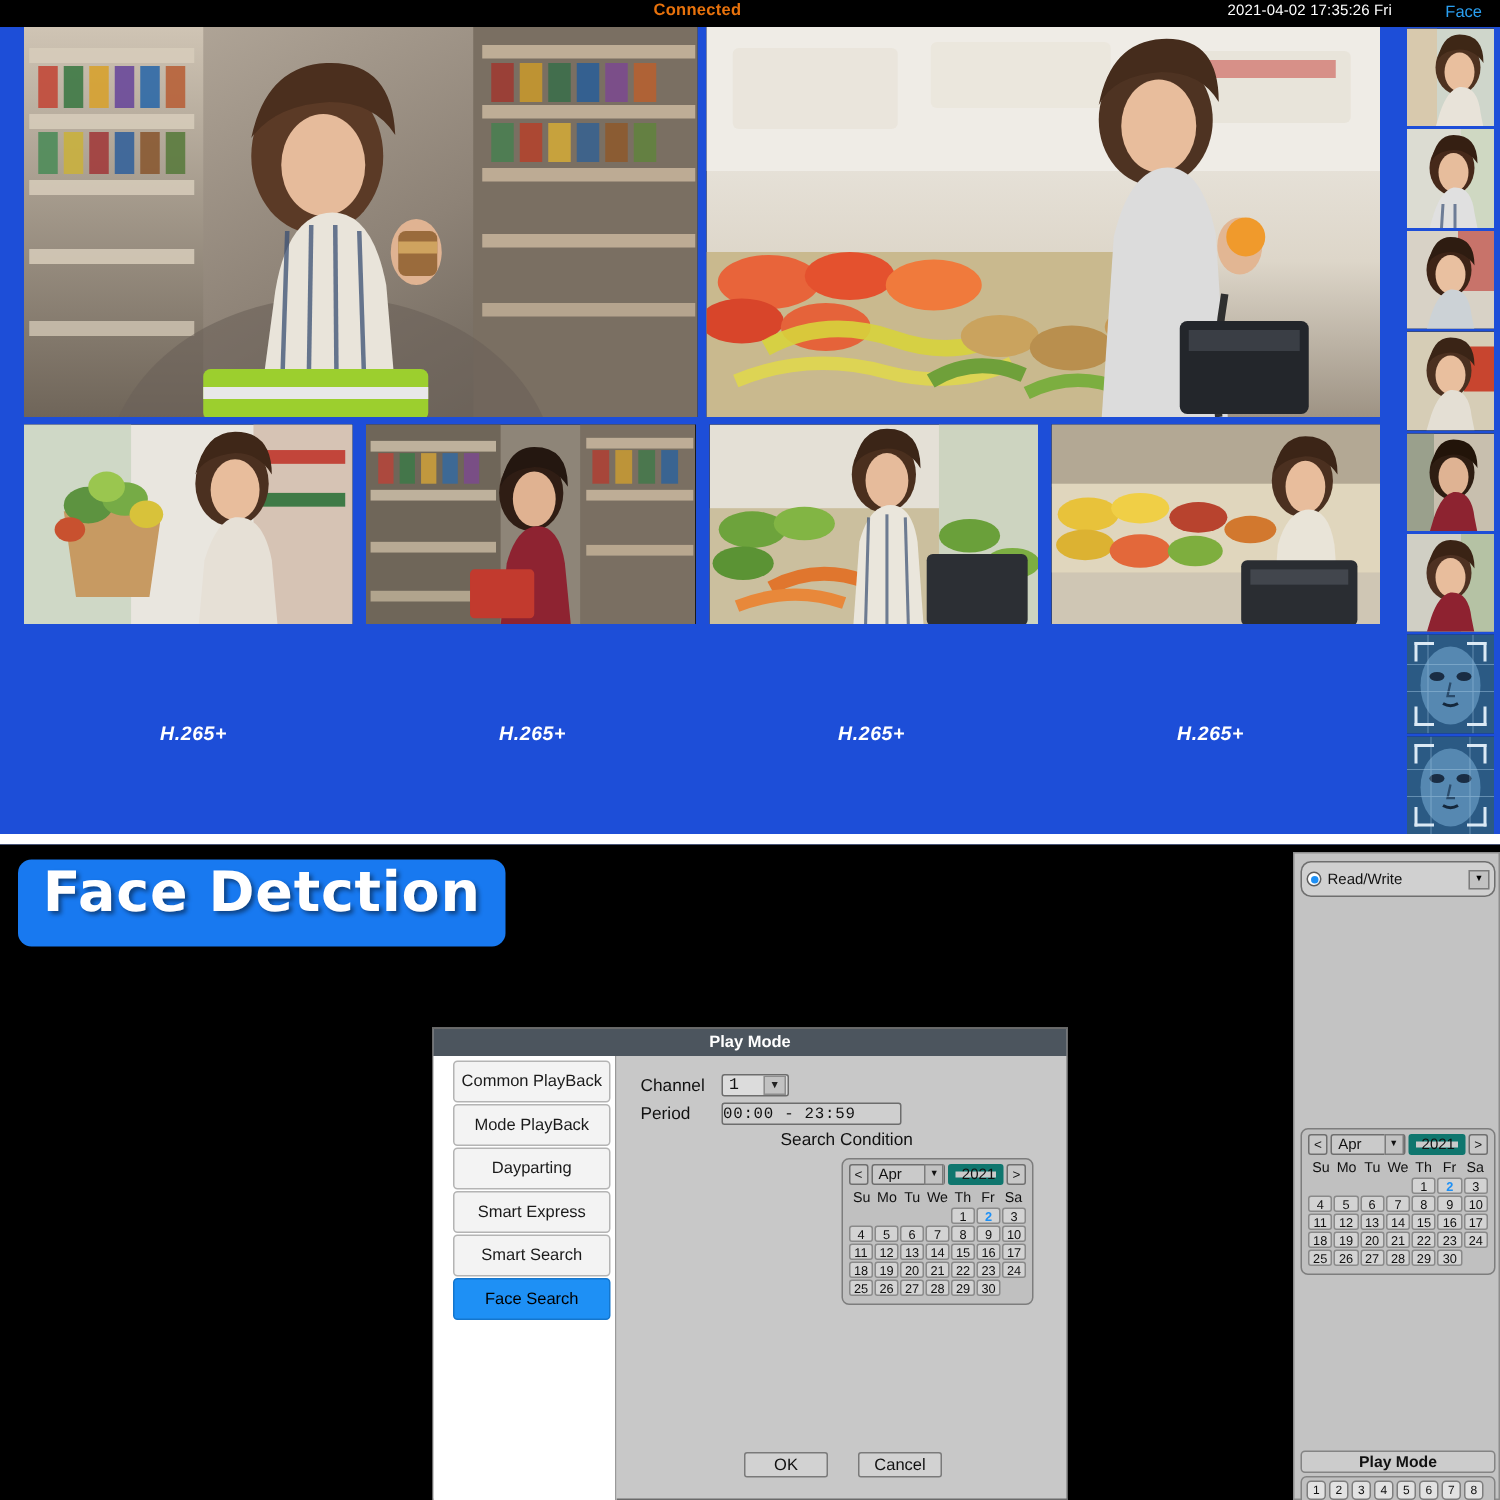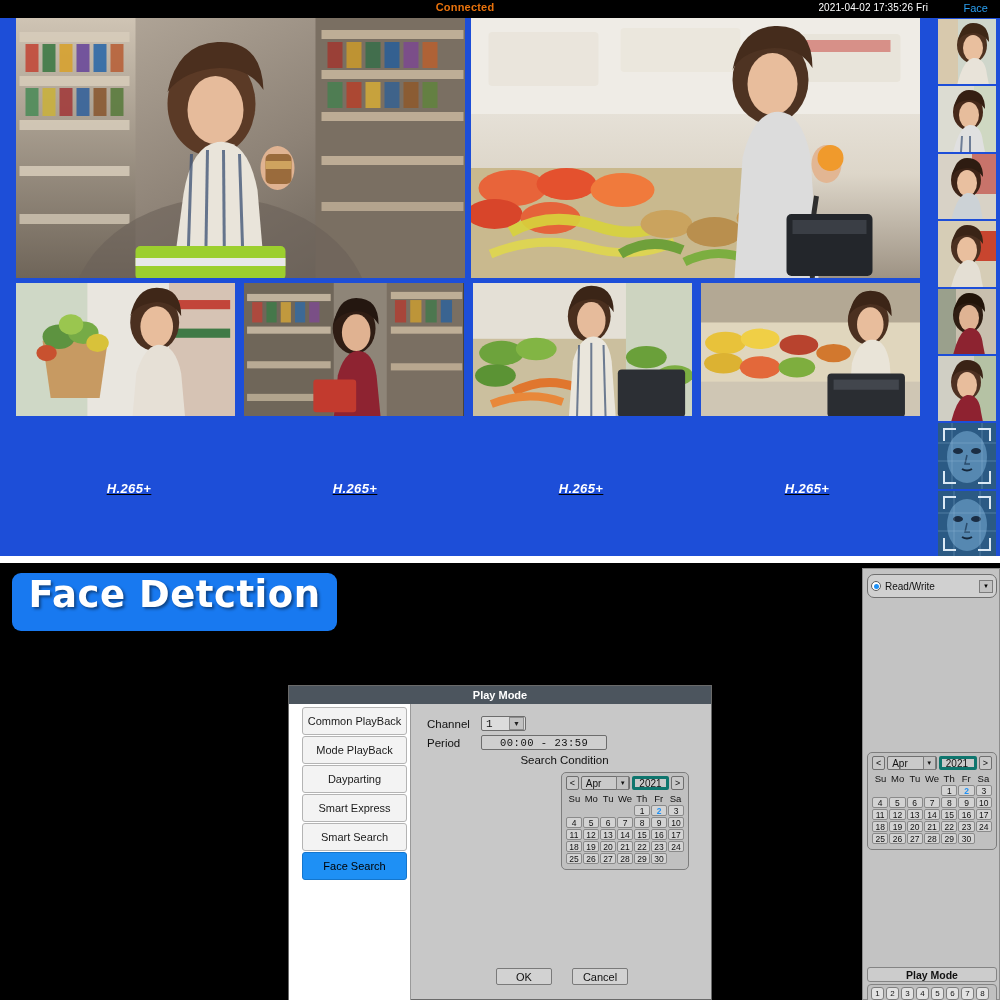--- a/index.html
+++ b/index.html
@@ -17,21 +17,21 @@
 
   
   #grid-top { position:absolute; left:16px; top:18px; width:904px; height:260px; display:flex; gap:6px; }
   .cam-big { flex:1; position:relative; overflow:hidden; background:#1a1a1a; }
 
   
   #grid-bottom { position:absolute; left:16px; top:283px; width:904px; height:133px; display:flex; gap:9px; }
   .cam-small { flex:1; position:relative; overflow:hidden; background:#1a1a1a; }
 
   
-  #codec-row { position:absolute; left:16px; top:481px; width:904px; height:20px; display:flex;text-decoration:underline; }
+  #codec-row { position:absolute; left:16px; top:481px; width:904px; height:20px; display:flex; }
   .codec { flex:1; text-align:center; color:#fff; font-size:13px; font-weight:bold;
            font-style:italic; letter-spacing:.4px; }
 
   
   #face-strip { position:absolute; left:938px; top:19px; width:58px; height:537px;
                 display:flex; flex-direction:column; gap:2px; }
   .face-thumb { width:58px; height:66px; overflow:hidden; position:relative; background:#222; }
   .face-scan { position:relative; background:#1d3a5c; }
   .face-scan .brk { position:absolute; width:13px; height:13px; border:2px solid #dbe9f5; }
   .face-scan .b1 { left:5px; top:5px; border-right:none; border-bottom:none; }
@@ -68,37 +68,37 @@
   .fld-row { position:absolute; display:flex; align-items:center; font-size:11.5px; color:#111; }
   #row-channel { left:16px; top:12px; }
   #row-period  { left:16px; top:31px; }
   .fld-label { width:54px; }
   .sel-box { height:15px; background:#dcdcdc; border:1px solid #6d6d6d; border-radius:2px;
              display:flex; align-items:center; }
   .sel-val { min-width:26px; padding:0 4px; font-size:11px; font-family:"Liberation Mono", monospace; }
   .sel-arrow { width:15px; height:13px; margin:0 1px; background:#c2c2c2; border:1px solid #8d8d8d;
                display:flex; align-items:center; justify-content:center; font-size:7px; color:#222; }
   .txt-box { height:15px; min-width:120px; background:#cfcfcf; border:1px solid #6d6d6d;
-             border-radius:2px; display:flex; align-items:center; padding:0 18px;
+             border-radius:2px; display:flex; align-items:center; padding:0 0;
              font-size:10.5px; font-family:"Liberation Mono", monospace; letter-spacing:.5px; }
 
   #search-cond { position:absolute; left:16px; top:50px; width:275px; font-size:11.5px; color:#111;
                  display:flex; align-items:center; gap:3px;flex-direction:column; }
   #search-cond .rule { flex:1; height:1px; background:#555; }
 
   
   .cal { background:#c0c0c0; border:1px solid #7d7d7d; border-radius:5px; padding:3px 4px 5px 4px; }
   .cal-head { display:flex; align-items:center; gap:2px; margin-bottom:3px; }
   .cal-nav { width:14px; height:14px; background:#c8c8c8; border:1px solid #6f6f6f; border-radius:2px;
              font-size:9px; display:flex; align-items:center; justify-content:center; color:#111; }
   .cal-mon { flex:1; height:14px; background:#cacaca; border:1px solid #6f6f6f; border-radius:2px;
              font-size:10px; display:flex; align-items:center; padding-left:4px; color:#111;gap:15px; }
   .cal-mon-arrow { width:13px; height:14px; background:#c2c2c2; border:1px solid #7c7c7c;
                    font-size:6px; display:flex; align-items:center; justify-content:center; }
-  .cal-yr { width:40px; height:14px; background:#cacaca; border:3px solid #0f766e; border-radius:2px;
+  .cal-yr { width:40px; height:14px; background:#cacaca; border:5px solid #0f766e; border-radius:2px;
             font-size:10px; display:flex; align-items:center; padding-left:4px; color:#111; }
   .cal-dow { display:grid; grid-template-columns:repeat(7,1fr); }
   .cal-dow div { text-align:center; font-size:9.5px; color:#111; }
   .cal-grid { display:grid; grid-template-columns:repeat(7,1fr); gap:1px; margin-top:1px; }
   .cal-cell { height:11px; font-size:8.5px; display:flex; align-items:center; justify-content:center; color:#111; }
   .cal-cell.day { background:#d3d3d3; border:1px solid #8a8a8a; border-radius:2px; }
   .cal-cell.sel { color:#1e90f5; font-weight:bold; }
   .cal-cell.empty { background:none; border:none; }
 
   #dlg-cal { position:absolute; left:150px; top:68px; width:128px; }

